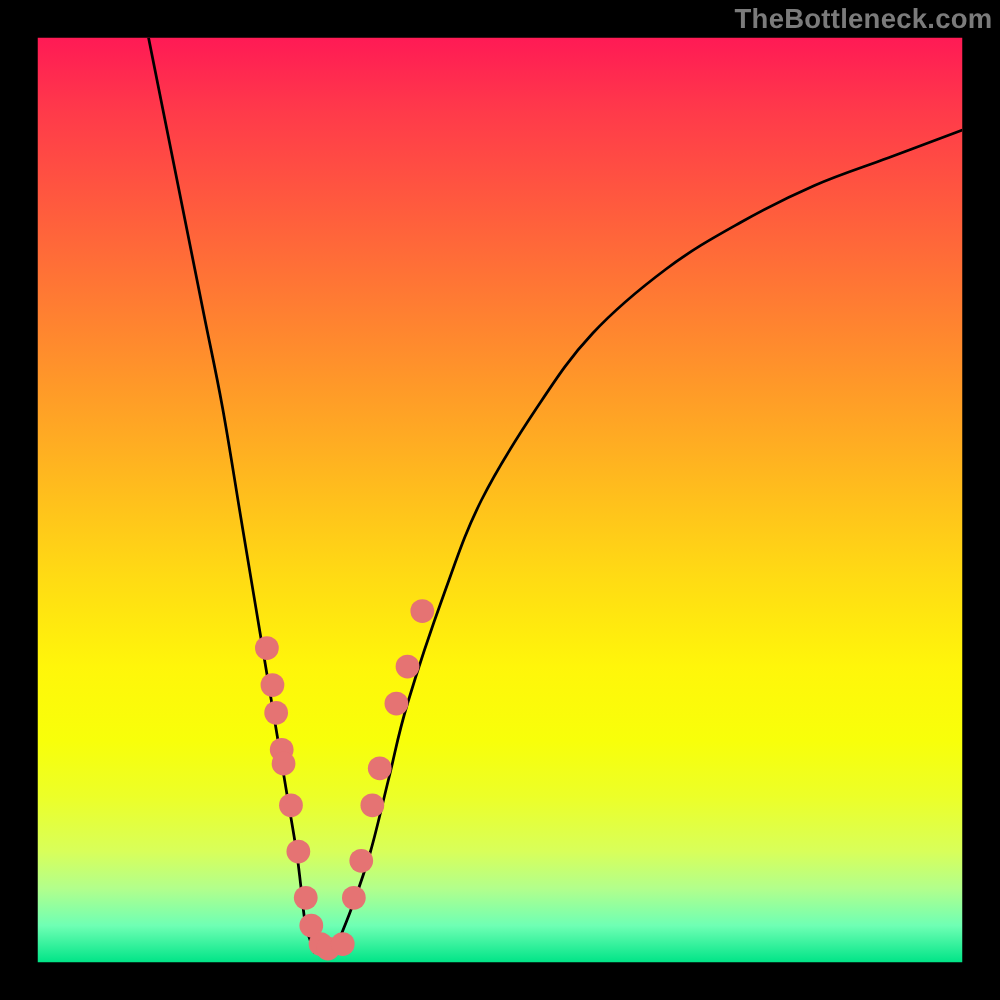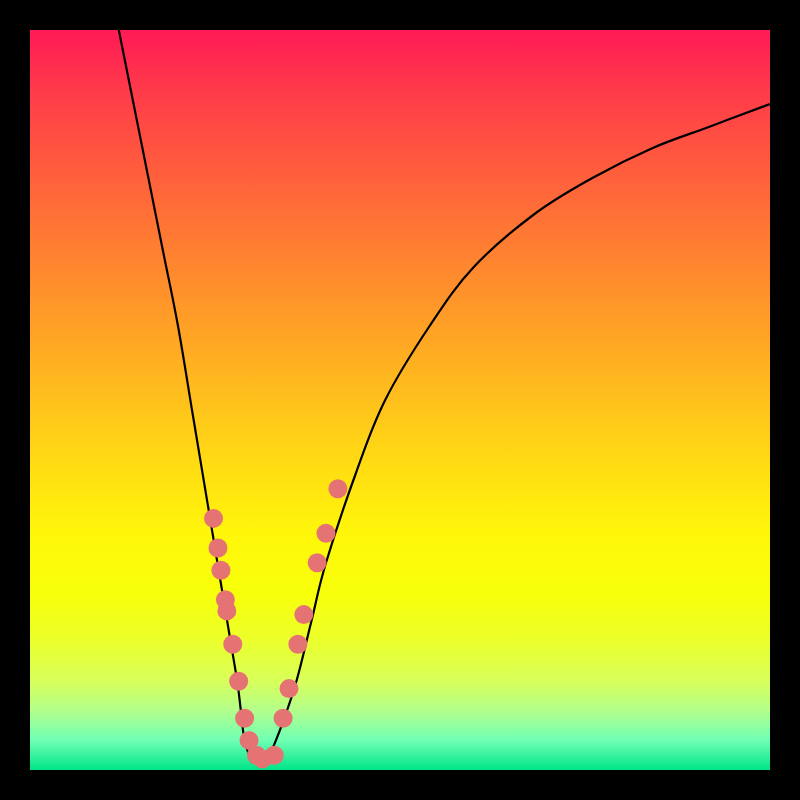--- a/index.html
+++ b/index.html
@@ -58,20 +58,21 @@
     font-weight: 600;
     color: #7b7b7b;
     letter-spacing: 0.2px;
     user-select: none;
   }
 </style>
 </head>
 <body>
 
 <div class="frame">
+  <div class="watermark">TheBottleneck.com</div>
 
   <div class="plot-area">
     <div class="gradient"></div>
     <svg class="curves" viewBox="0 0 740 740" preserveAspectRatio="none">
       <path id="left-path" fill="none" stroke="#000" stroke-width="2.2" d="M 88.8 0 C 91.464 13.32, 98.272 47.36, 103.60000000000001 74 C 108.92800000000001 100.64, 113.072 121.36, 118.4 148 C 123.72800000000001 174.64, 127.87199999999999 195.36, 133.2 222 C 138.528 248.64, 142.672 266.696, 148 296 C 153.328 325.304, 157.472 352.832, 162.8 384.8 C 168.12800000000001 416.76800000000003, 173.60399999999998 449.624, 177.6 473.6 C 181.596 497.576, 182.33599999999998 502.016, 185 518 C 187.66400000000002 533.984, 189.736 546.4159999999999, 192.4 562.4 C 195.06400000000002 578.384, 197.136 590.8159999999999, 199.8 606.8 C 202.46400000000003 622.784, 205.20200000000003 637.88, 207.20000000000002 651.2 C 209.198 664.5200000000001, 209.56799999999998 670.144, 210.89999999999998 680.8 C 212.23199999999997 691.4559999999999, 212.602 701.076, 214.6 710.4 C 216.59799999999998 719.7239999999999, 220.668 728.604, 222 732.6"></path>
       <path id="right-path" fill="none" stroke="#000" stroke-width="2.2" d="M 236.8 732.6 C 239.46400000000003 725.94, 246.27200000000002 710.2520000000001, 251.60000000000002 695.6 C 256.928 680.948, 261.072 669.8480000000001, 266.4 651.2 C 271.72799999999995 632.552, 275.87199999999996 613.312, 281.2 592 C 286.528 570.688, 288.008 559.4399999999999, 296 532.8 C 303.992 506.15999999999997, 314.944 473.304, 325.6 444 C 336.25600000000003 414.696, 341.88 396.64, 355.2 370 C 368.52 343.36, 383.61600000000004 319.976, 399.6 296 C 415.584 272.024, 425.352 256.78, 444 236.79999999999995 C 462.648 216.81999999999996, 481.88800000000003 200.98399999999998, 503.20000000000005 185 C 524.5120000000001 169.01600000000002, 541.088 159.988, 562.4 148 C 583.712 136.012, 600.288 127.72399999999996, 621.6 118.39999999999998 C 642.912 109.076, 659.488 104.19200000000004, 680.8000000000001 96.20000000000005 C 702.1120000000001 88.20800000000006, 729.344 77.99600000000001, 740 74"></path>
       <g id="markers-left">
           <circle cx="183.52" cy="488.4" r="9.5" fill="#e57373"></circle>
           <circle cx="187.96" cy="518" r="9.5" fill="#e57373"></circle>
           <circle cx="190.92000000000002" cy="540.2" r="9.5" fill="#e57373"></circle>

